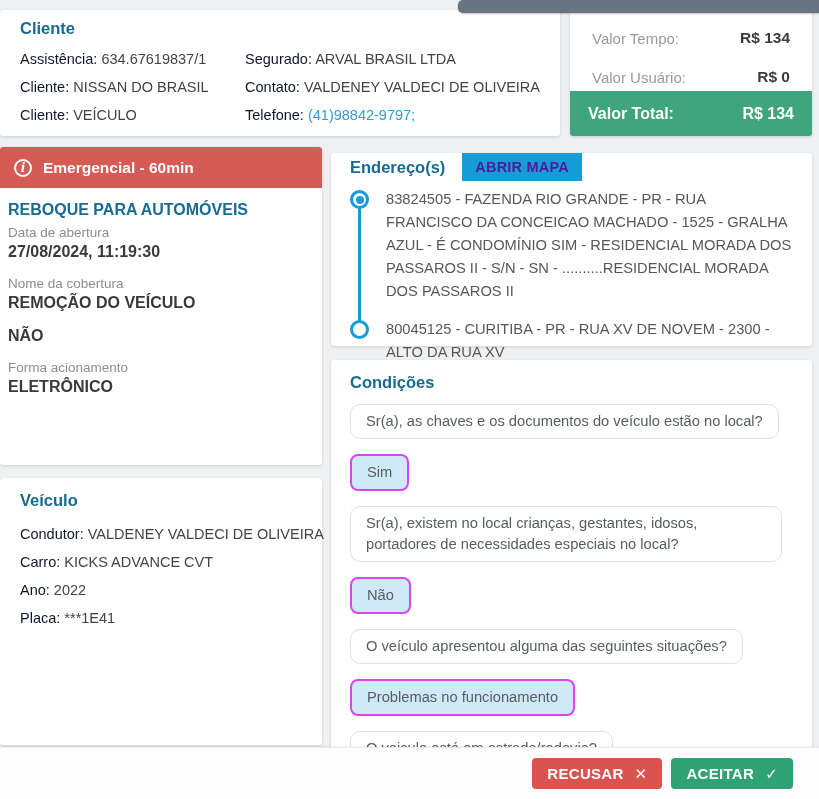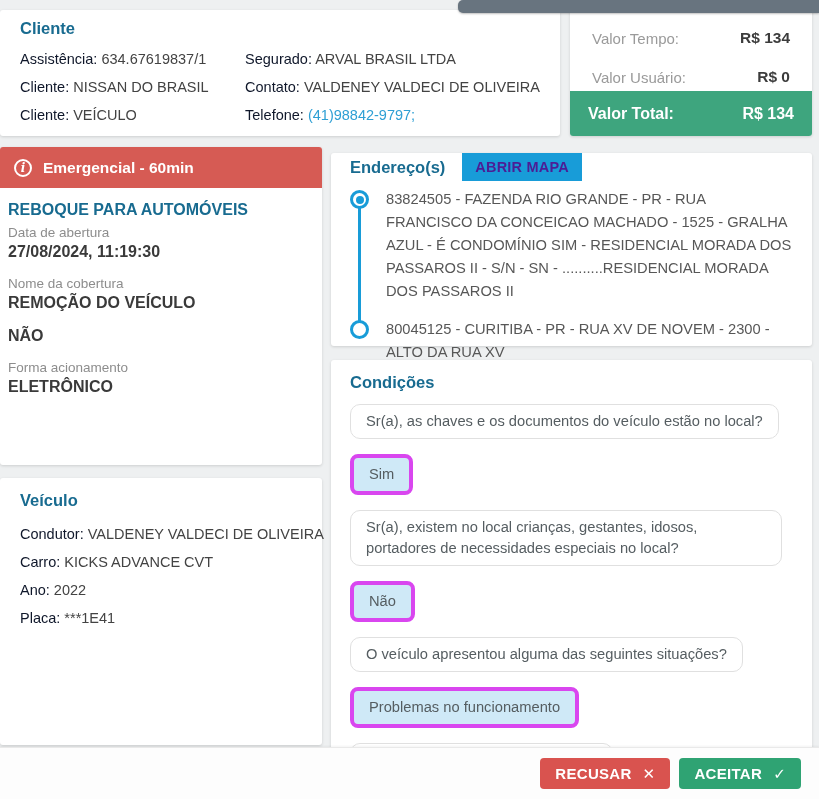--- a/index.html
+++ b/index.html
@@ -95,27 +95,27 @@
 
   
   .card-condicoes { left: 331px; top: 360px; width: 481px; height: 410px; padding: 13px 19px; overflow: hidden; }
   .msg-list { margin-top: 12px; }
   .msg-line { margin-bottom: 15px; }
   .bubble {
     display: inline-block; font-size: 14.7px; color: #555d61; line-height: 21px;
     padding: 6px 15px; max-width: 432px;
   }
   .bubble.question { background: #ffffff; border: 1px solid #e0e0e0; border-radius: 10px; }
-  .bubble.answer { background: #cfe9f7; border: 4px solid #d946ef; border-radius: 8px; }
+  .bubble.answer { background: #cfe9f7; border: 2px solid #d946ef; border-radius: 8px; }
 
   
   .bottombar {
     position: absolute; left: 0; top: 747px; width: 819px; height: 52px;
     background: #fdfdfd; border-top: 1px solid #e9e9e9; z-index: 20;
-    display: flex; align-items: center; justify-content: flex-end; gap: 9px; padding-right: 18px;
+    display: flex; align-items: center; justify-content: flex-end; gap: 9px; padding-right: 26px;
     box-shadow: 0 -1px 2px rgba(0,0,0,0.05);
   }
   .btn-action {
     height: 31px; border: none; border-radius: 4px; color: #fff; font-weight: bold;
     font-size: 15px; font-family: inherit; display: inline-flex; align-items: center;
     padding: 0 15px; cursor: pointer; letter-spacing: 0.3px;
   }
   .btn-recusar { background: #d9534f; }
   .btn-aceitar { background: #2fa373; }
   .btn-icon { margin-left: 11px; font-size: 15px; font-weight: normal; }

